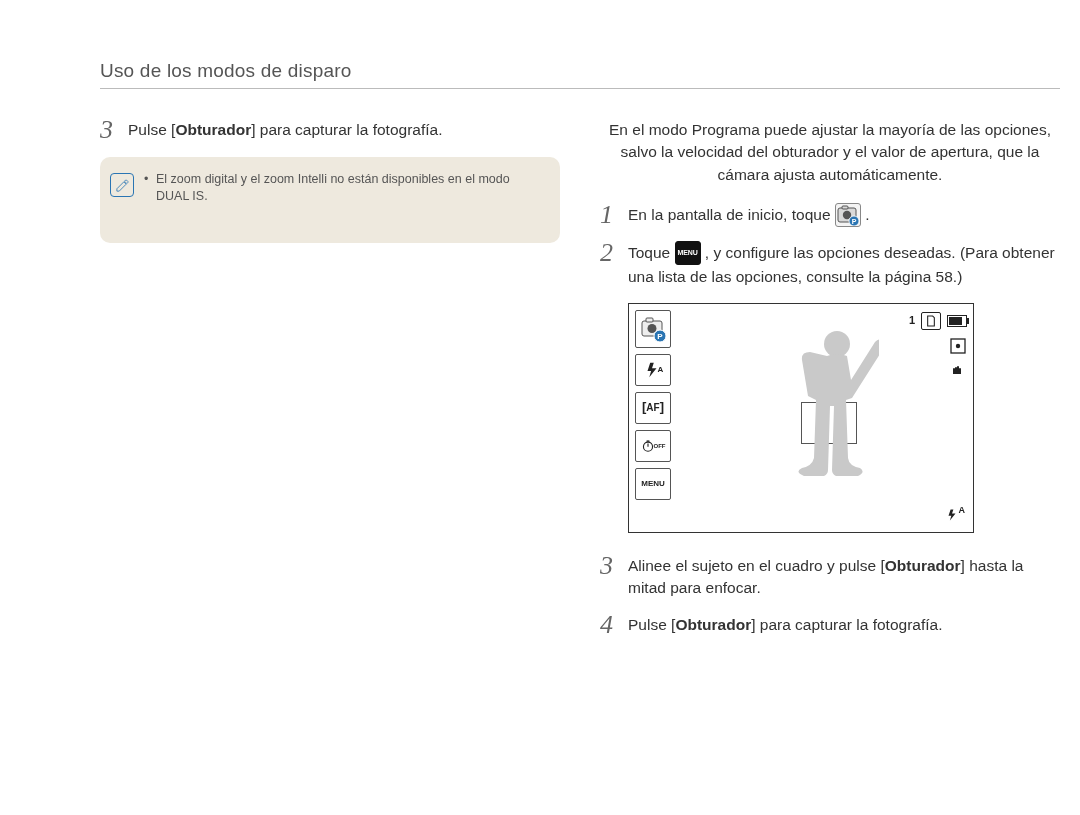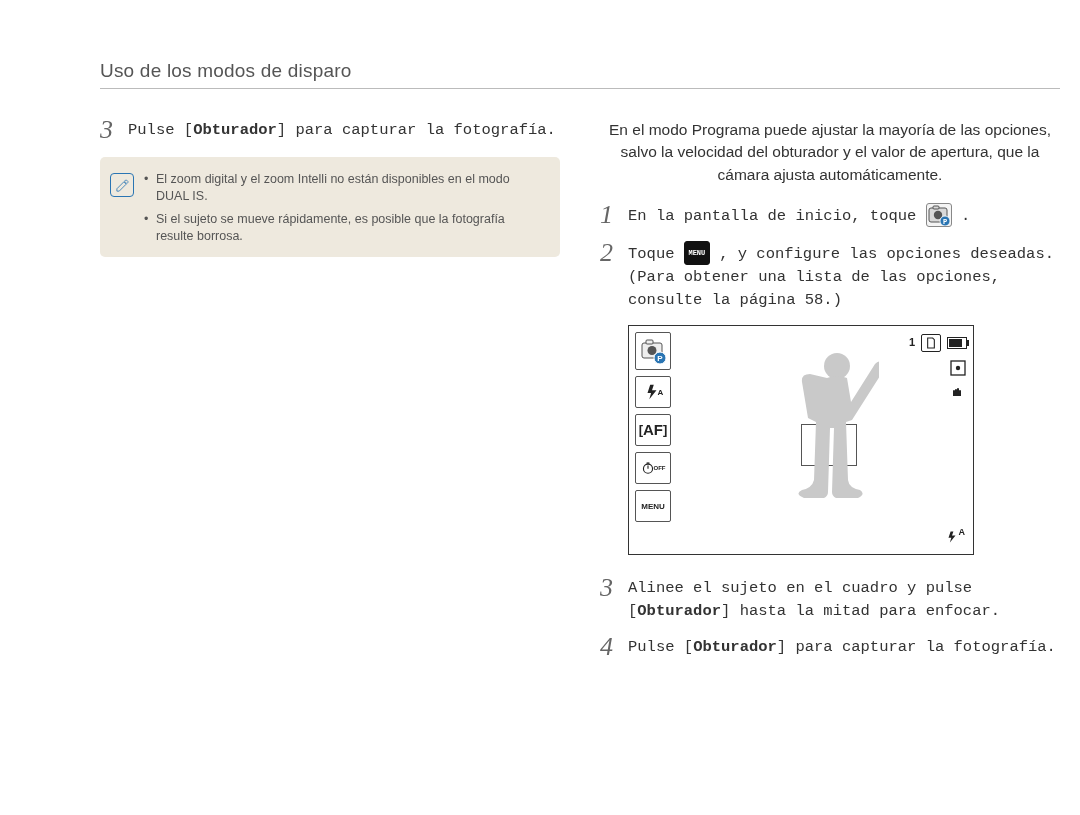--- a/index.html
+++ b/index.html
@@ -51,29 +51,28 @@
     font-size: 26px;
     color: #666;
     width: 28px;
     flex: 0 0 28px;
     line-height: 1;
     margin-top: -2px;
   }
   .step-body {
     flex: 1;
     color: #333;
-    font-family: Liberation Mono, monospace;
   }
   .bracketed {
     font-weight: bold;
   }
   .notes-box {
     background: #eee9de;
-    border-radius: 5px;
-    padding: 14px 16px 6px 10px;
+    border-radius: 10px;
+    padding: 14px 16px 32px 10px;
     display: flex;
     align-items: flex-start;
     gap: 10px;
     font-size: 12.5px;
     color: #555;
     margin-top: 10px;
   }
   .note-icon {
     width: 22px;
     height: 22px;
@@ -294,21 +293,20 @@
       </div>
 
       <div class="notes-box">
         <div class="note-icon">
           <svg viewBox="0 0 24 24" width="15" height="15">
             <path d="M3 17.25V21h3.75L17.81 9.94l-3.75-3.75L3 17.25zM20.71 7.04a1 1 0 0 0 0-1.41l-2.34-2.34a1 1 0 0 0-1.41 0l-1.83 1.83 3.75 3.75 1.83-1.83z" fill="none" stroke="#2a75b3" stroke-width="1.3"></path>
           </svg>
         </div>
         <ul class="notes-list">
           <li>El zoom digital y el zoom Intelli no están disponibles en el modo DUAL IS.</li>
-          <li>Si el sujeto se mueve rápidamente, es posible que la fotografía resulte borrosa.</li>
         </ul>
       </div>
     </div>
 
     <div class="col">
       <div class="intro">En el modo Programa puede ajustar la mayoría de las opciones, salvo la velocidad del obturador y el valor de apertura, que la cámara ajusta automáticamente.</div>
 
       <div class="step">
         <div class="step-num">1</div>
         <div class="step-body">
@@ -345,21 +343,21 @@
               <circle cx="21" cy="21" r="6" fill="#2a75b3" stroke="#fff"></circle>
               <text x="21" y="24" font-size="8" font-weight="bold" text-anchor="middle" fill="#fff">P</text>
             </svg>
           </div>
           <div class="small-box">
             <svg viewBox="0 0 20 20" width="18" height="18">
                 <path d="M8 2 L5 11 L9 11 L7 18 L15 8 L10 8 L12 2 Z" fill="#222"></path>
               </svg>
               <sup style="font-size:8px;margin-left:-3px;">A</sup>
           </div>
-          <div class="small-box">[<span style="font-size:15px;">AF</span>]</div>
+          <div class="small-box">[<span style="font-size:10px;">AF</span>]</div>
           <div class="small-box">
             <svg viewBox="0 0 20 20" width="14" height="14">
                 <circle cx="10" cy="11" r="6.5" fill="none" stroke="#222" stroke-width="1.6"></circle>
                 <rect x="8" y="2" width="4" height="2" fill="#222"></rect>
                 <line x1="10" y1="11" x2="10" y2="6.5" stroke="#222" stroke-width="1.6"></line>
               </svg>
               <sub style="font-size:6px;margin-left:-1px;">OFF</sub>
           </div>
           <div class="small-box" style="font-size:8px;">MENU</div>
         </div>

